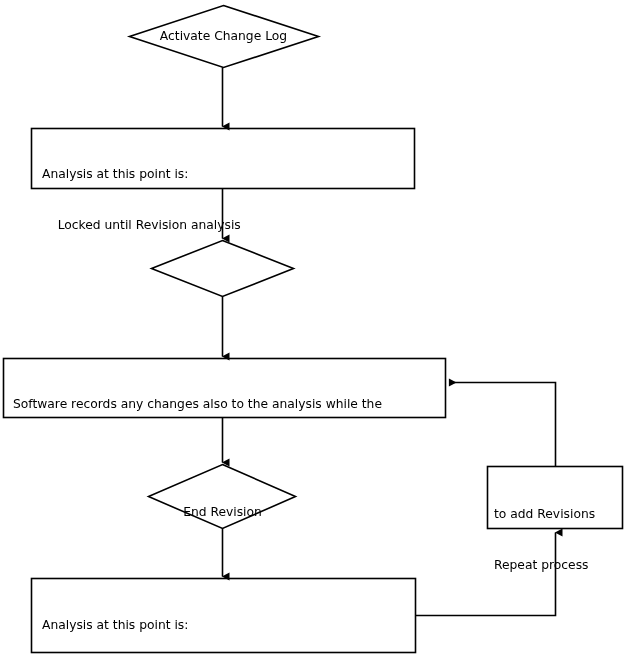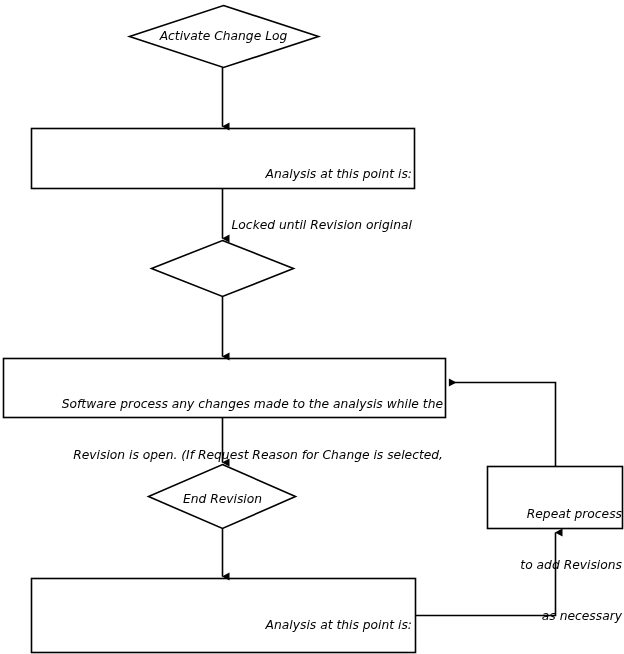--- a/index.html
+++ b/index.html
@@ -11,21 +11,20 @@
     width: 624px;
     height: 654px;
     font-family: "DejaVu Sans", sans-serif;
     color: #000000;
   }
   #flowchart {
     position: relative;
     width: 624px;
     height: 654px;
     overflow: hidden;
-    font-style: italic;
   }
   svg.canvas {
     position: absolute;
     left: 0;
     top: 0;
     width: 624px;
     height: 654px;
   }
   .node-text {
     position: absolute;
@@ -33,21 +32,21 @@
     font-size: 12.3px;
     line-height: 17px;
     color: #000000;
     white-space: pre;
     letter-spacing: 0px;
   }
   .diamond-label {
     text-align: center;
   }
   .box-label {
-    text-align: right;
+    text-align: left;
   }
 </style>
 </head>
 <body>
 
 <div id="flowchart">
 
   <svg class="canvas" viewBox="0 0 624 654">
     <defs>
       <marker id="arrowdown" markerWidth="9" markerHeight="9" refX="4.5" refY="7.6" orient="auto" markerUnits="userSpaceOnUse">
@@ -87,37 +86,35 @@
 
     <path d="M415.5,615.5 L555.5,615.5 L555.5,532.5" fill="none" stroke="#000000" stroke-width="1.6" marker-end="url(#arrowup)"></path>
 
     <path d="M555.5,466.5 L555.5,382.5 L449.5,382.5" fill="none" stroke="#000000" stroke-width="1.6" marker-end="url(#arrowleft)"></path>
   </svg>
 
   <div class="node-text diamond-label" style="left:129px; top:28px; width:189px;">Activate Change Log</div>
 
   <div class="node-text box-label" style="left:42px; top:132px; width:370px;">
     <div>Analysis at this point is:</div>
-    <div>    Locked until Revision original</div>
+    <div>    Locked until Revision analysis</div>
   </div>
 
 
   <div class="node-text box-label" style="left:13px; top:362px; width:430px;">
-    <div>Software process any changes made to the analysis while the</div>
-    <div>Revision is open. (If Request Reason for Change is selected,</div>
+    <div>Software records any changes also to the analysis while the</div>
   </div>
 
-  <div class="node-text diamond-label" style="left:149px; top:491px; width:147px;">End Revision</div>
+  <div class="node-text diamond-label" style="left:149px; top:504px; width:147px;">End Revision</div>
 
   <div class="node-text box-label" style="left:42px; top:583px; width:370px;">
     <div>Analysis at this point is:</div>
     
     
     
   </div>
 
   <div class="node-text box-label" style="left:494px; top:472px; width:128px;">
+    <div>to add Revisions</div>
     <div>Repeat process</div>
-    <div>to add Revisions</div>
-    <div>as necessary</div>
   </div>
 
 </div>
 
 </body></html>

